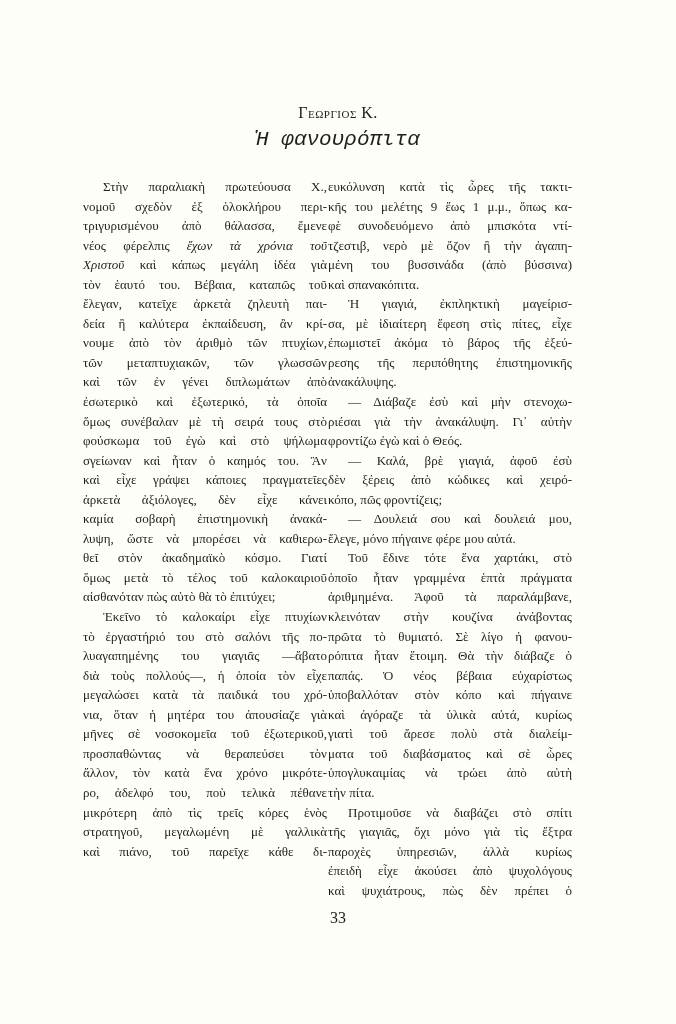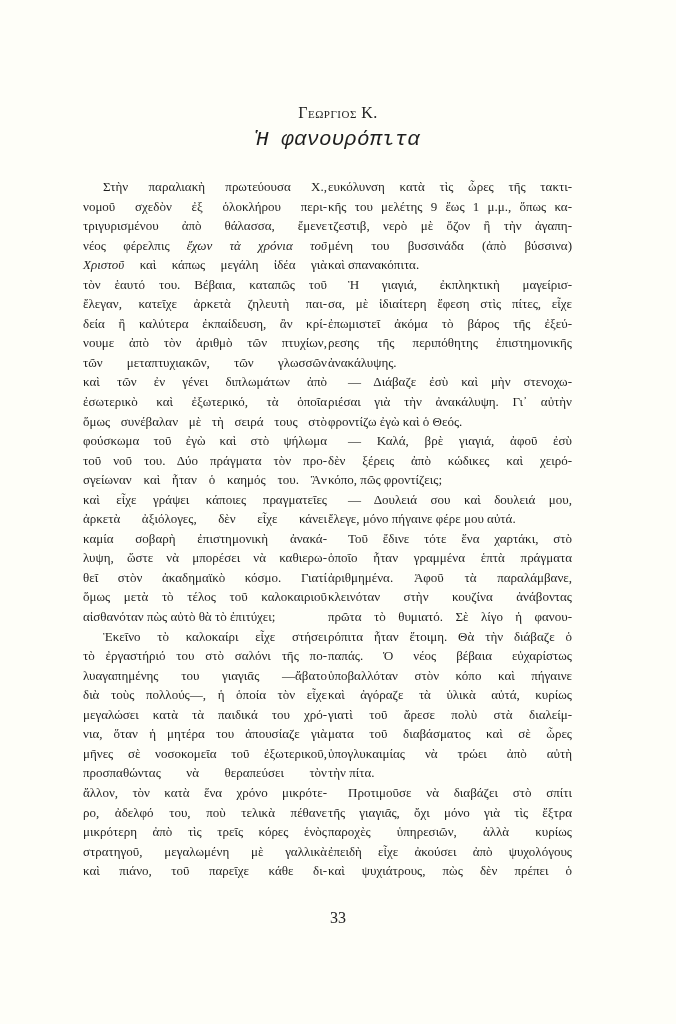--- a/index.html
+++ b/index.html
@@ -84,46 +84,46 @@
       <span class="line"><span class="it">Χριστοῦ</span><span> καὶ κάπως μεγάλη ἰδέα γιὰ</span></span>
       <span class="line"><span>τὸν ἑαυτό του. Βέβαια, καταπῶς τοῦ</span></span>
       <span class="line"><span>ἔλεγαν, κατεῖχε ἀρκετὰ ζηλευτὴ παι-</span></span>
       <span class="line"><span>δεία ἢ καλύτερα ἐκπαίδευση, ἂν κρί-</span></span>
       <span class="line"><span>νουμε ἀπὸ τὸν ἀριθμὸ τῶν πτυχίων,</span></span>
       <span class="line"><span>τῶν μεταπτυχιακῶν, τῶν γλωσσῶν</span></span>
       <span class="line"><span>καὶ τῶν ἐν γένει διπλωμάτων ἀπὸ</span></span>
       <span class="line"><span>ἐσωτερικὸ καὶ ἐξωτερικό, τὰ ὁποῖα</span></span>
       <span class="line"><span>ὅμως συνέβαλαν μὲ τὴ σειρά τους στὸ</span></span>
       <span class="line"><span>φούσκωμα τοῦ ἐγὼ καὶ στὸ ψήλωμα</span></span>
-      <span class="line"><span>τοῦ νοῦ του. Δύο πράγματα τὸν προ-</span></span>
       <span class="line"><span>σγείωναν καὶ ἦταν ὁ καημός του. Ἂν</span></span>
       <span class="line"><span>καὶ εἶχε γράψει κάποιες πραγματεῖες</span></span>
       <span class="line"><span>ἀρκετὰ ἀξιόλογες, δὲν εἶχε κάνει</span></span>
       <span class="line"><span>καμία σοβαρὴ ἐπιστημονικὴ ἀνακά-</span></span>
       <span class="line"><span>λυψη, ὥστε νὰ μπορέσει νὰ καθιερω-</span></span>
       <span class="line"><span>θεῖ στὸν ἀκαδημαϊκὸ κόσμο. Γιατί</span></span>
       <span class="line"><span>ὅμως μετὰ τὸ τέλος τοῦ καλοκαιριοῦ</span></span>
       <span class="line last"><span>αἰσθανόταν πὼς αὐτὸ θὰ τὸ ἐπιτύχει;</span></span>
-      <span class="line indent"><span>Ἐκεῖνο τὸ καλοκαίρι εἶχε στήσει</span></span>
+      <span class="line indent"><span>Ἐκεῖνο τὸ καλοκαίρι εἶχε πτυχίων</span></span>
       <span class="line"><span>τὸ ἐργαστήριό του στὸ σαλόνι τῆς πο-</span></span>
       <span class="line"><span>λυαγαπημένης του γιαγιᾶς —ἄβατο</span></span>
       <span class="line"><span>διὰ τοὺς πολλούς—, ἡ ὁποία τὸν εἶχε</span></span>
       <span class="line"><span>μεγαλώσει κατὰ τὰ παιδικά του χρό-</span></span>
       <span class="line"><span>νια, ὅταν ἡ μητέρα του ἀπουσίαζε γιὰ</span></span>
       <span class="line"><span>μῆνες σὲ νοσοκομεῖα τοῦ ἐξωτερικοῦ,</span></span>
       <span class="line"><span>προσπαθώντας νὰ θεραπεύσει τὸν</span></span>
       <span class="line"><span>ἄλλον, τὸν κατὰ ἕνα χρόνο μικρότε-</span></span>
       <span class="line"><span>ρο, ἀδελφό του, ποὺ τελικὰ πέθανε</span></span>
       <span class="line"><span>μικρότερη ἀπὸ τὶς τρεῖς κόρες ἑνὸς</span></span>
       <span class="line"><span>στρατηγοῦ, μεγαλωμένη μὲ γαλλικὰ</span></span>
       <span class="line"><span>καὶ πιάνο, τοῦ παρεῖχε κάθε δι-</span></span>
     </div>
   <div class="col right" id="col-right">
       <span class="line"><span>ευκόλυνση κατὰ τὶς ὧρες τῆς τακτι-</span></span>
       <span class="line"><span>κῆς του μελέτης 9 ἕως 1 μ.μ., ὅπως κα-</span></span>
+      <span class="line"><span>φὲ συνοδευόμενο ἀπὸ μπισκότα ντί-</span></span>
       <span class="line"><span>τζεστιβ, νερὸ μὲ ὄζον ἢ τὴν ἀγαπη-</span></span>
       <span class="line"><span>μένη του βυσσινάδα (ἀπὸ βύσσινα)</span></span>
       <span class="line last"><span>καὶ σπανακόπιτα.</span></span>
       <span class="line indent"><span>Ἡ γιαγιά, ἐκπληκτικὴ μαγείρισ-</span></span>
       <span class="line"><span>σα, μὲ ἰδιαίτερη ἔφεση στὶς πίτες, εἶχε</span></span>
       <span class="line"><span>ἐπωμιστεῖ ἀκόμα τὸ βάρος τῆς ἐξεύ-</span></span>
       <span class="line"><span>ρεσης τῆς περιπόθητης ἐπιστημονικῆς</span></span>
       <span class="line last"><span>ἀνακάλυψης.</span></span>
       <span class="line indent"><span>— Διάβαζε ἐσὺ καὶ μὴν στενοχω-</span></span>
       <span class="line"><span>ριέσαι γιὰ τὴν ἀνακάλυψη. Γι᾽ αὐτὴν</span></span>

